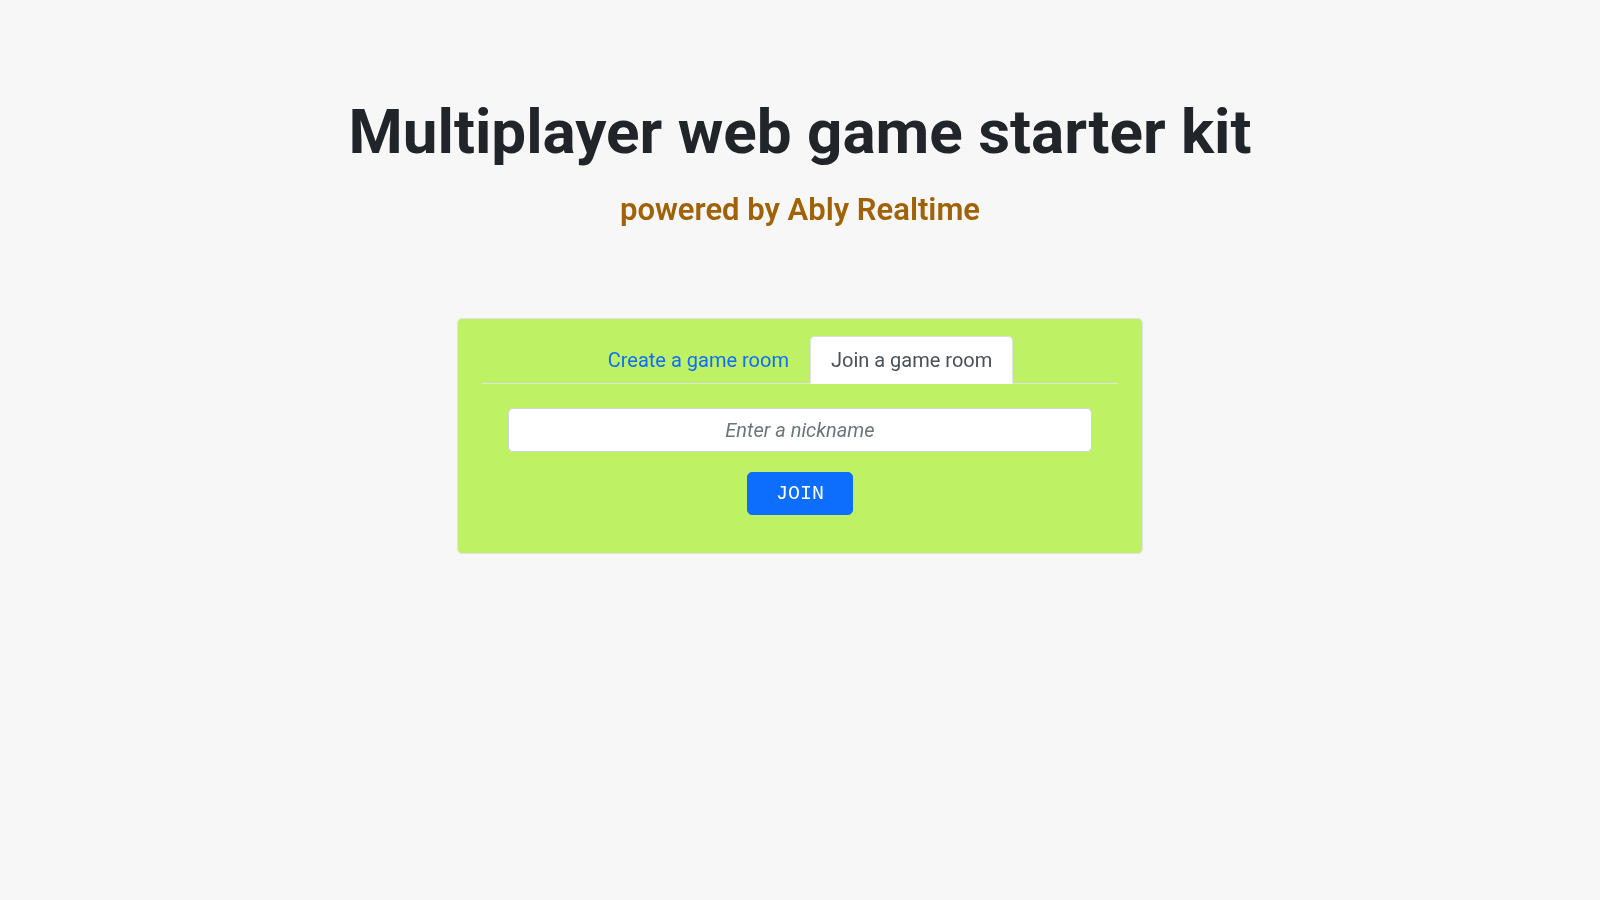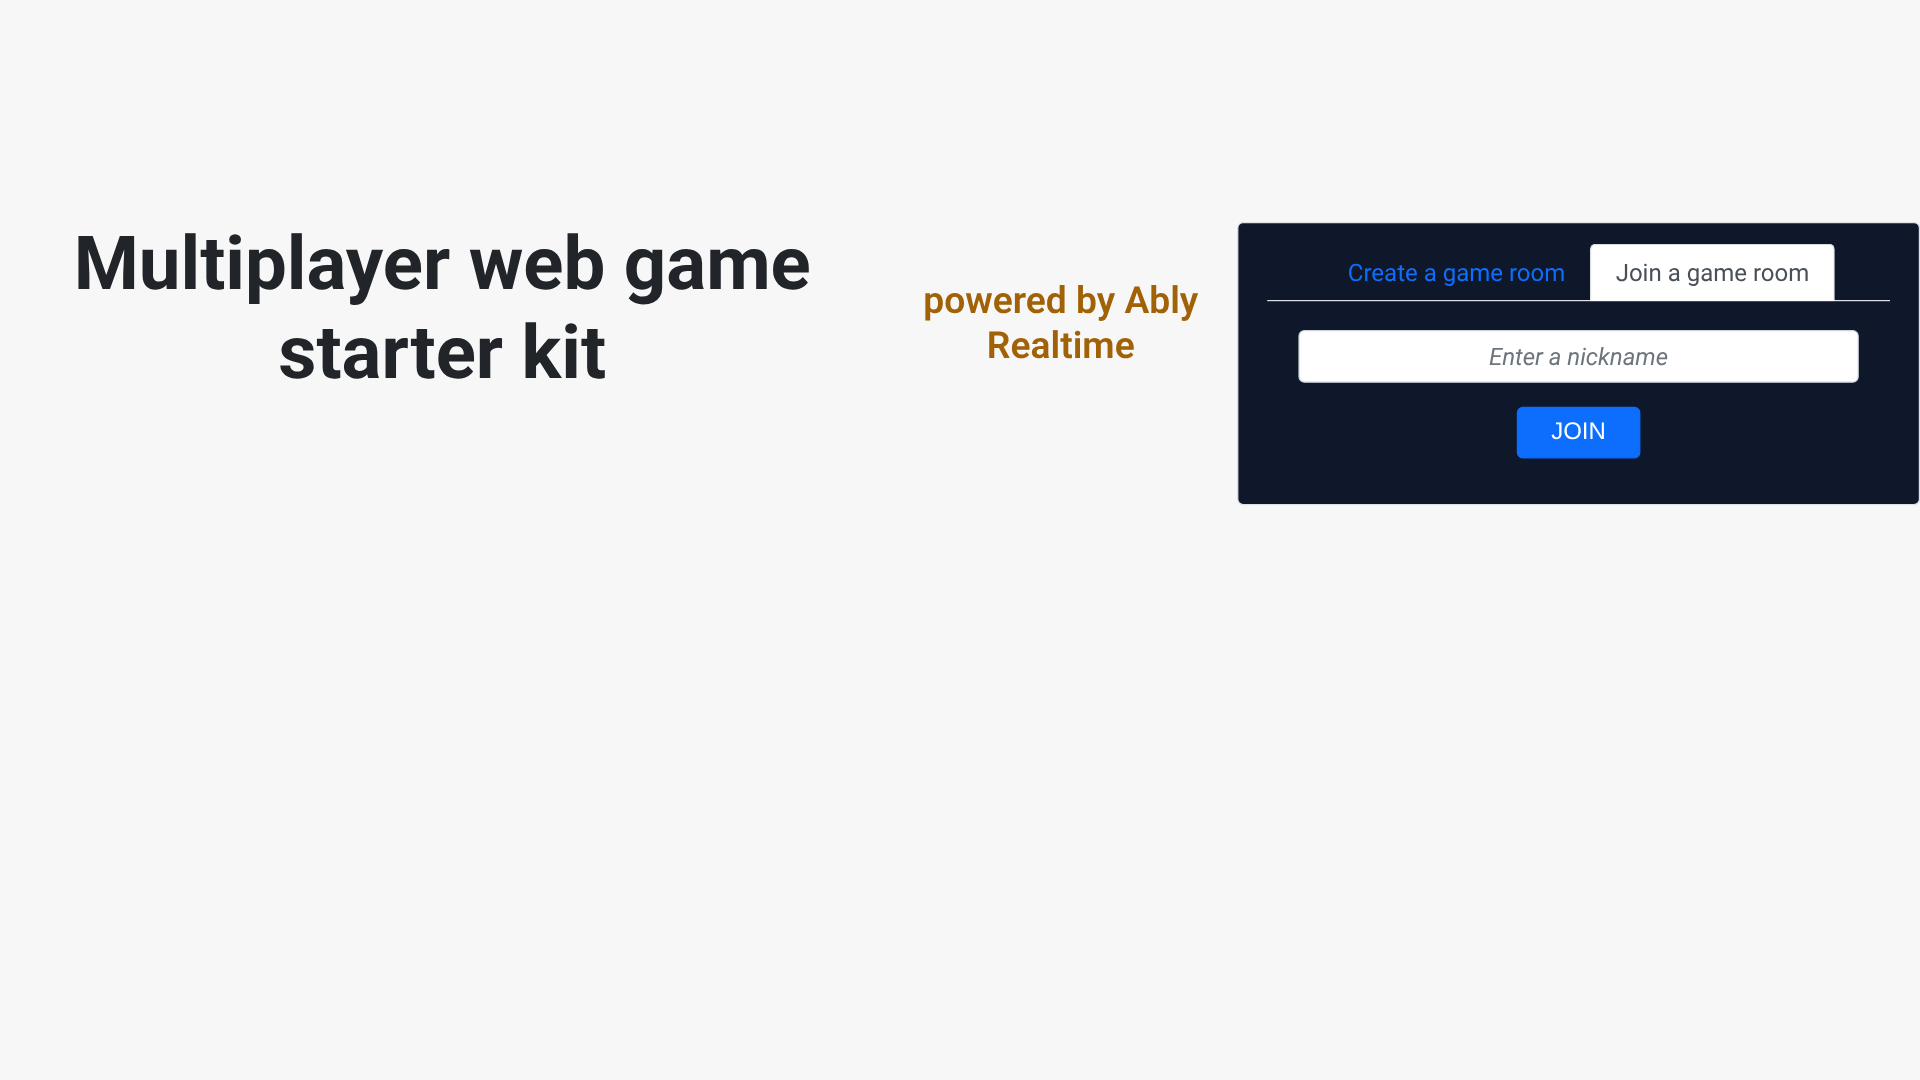--- a/index.html
+++ b/index.html
@@ -10,42 +10,42 @@
     body {
       font-family: -apple-system, BlinkMacSystemFont, "Segoe UI", Roboto, "Helvetica Neue", Arial, sans-serif;
       background-color: #f7f7f7;
       width: 1600px;
       height: 900px;
       overflow: hidden;
     }
     .container {
       width: 100%;
       display: flex;
-      flex-direction: row;
+      flex-direction: column;
       align-items: center;
       padding-top: 95px;
     }
     .page-title {
       font-size: 62px;
       font-weight: 700;
       color: #212529;
       text-align: center;
       line-height: 1.2;
     }
     .subtitle {
       font-size: 31px;
       font-weight: 600;
       color: #a16207;
       text-align: center;
       margin-top: 22px;
     }
     .card {
       width: 686px;
       margin-top: 90px;
-      background-color: #0f172a;
+      background-color: #bef264;
       border: 1px solid #dee2e6;
       border-radius: 5px;
       padding: 17px 24px 38px 24px;
     }
     .tabs {
       display: flex;
       justify-content: center;
       border-bottom: 1px solid #dee2e6;
       margin-bottom: 24px;
     }
@@ -92,21 +92,21 @@
       opacity: 1;
     }
     .join-button {
       font-size: 20px;
       padding: 9px 28px;
       background-color: #0d6efd;
       color: #fff;
       border: 1px solid #0d6efd;
       border-radius: 5px;
       cursor: pointer;
-      font-family: Liberation Sans, sans-serif;
+      font-family: Liberation Mono, monospace;
     }
   </style>
 </head>
 <body>
 
 <div class="container">
   <h1 class="page-title">Multiplayer web game starter kit</h1>
   <h2 class="subtitle">powered by Ably Realtime</h2>
 
   <div class="card">

